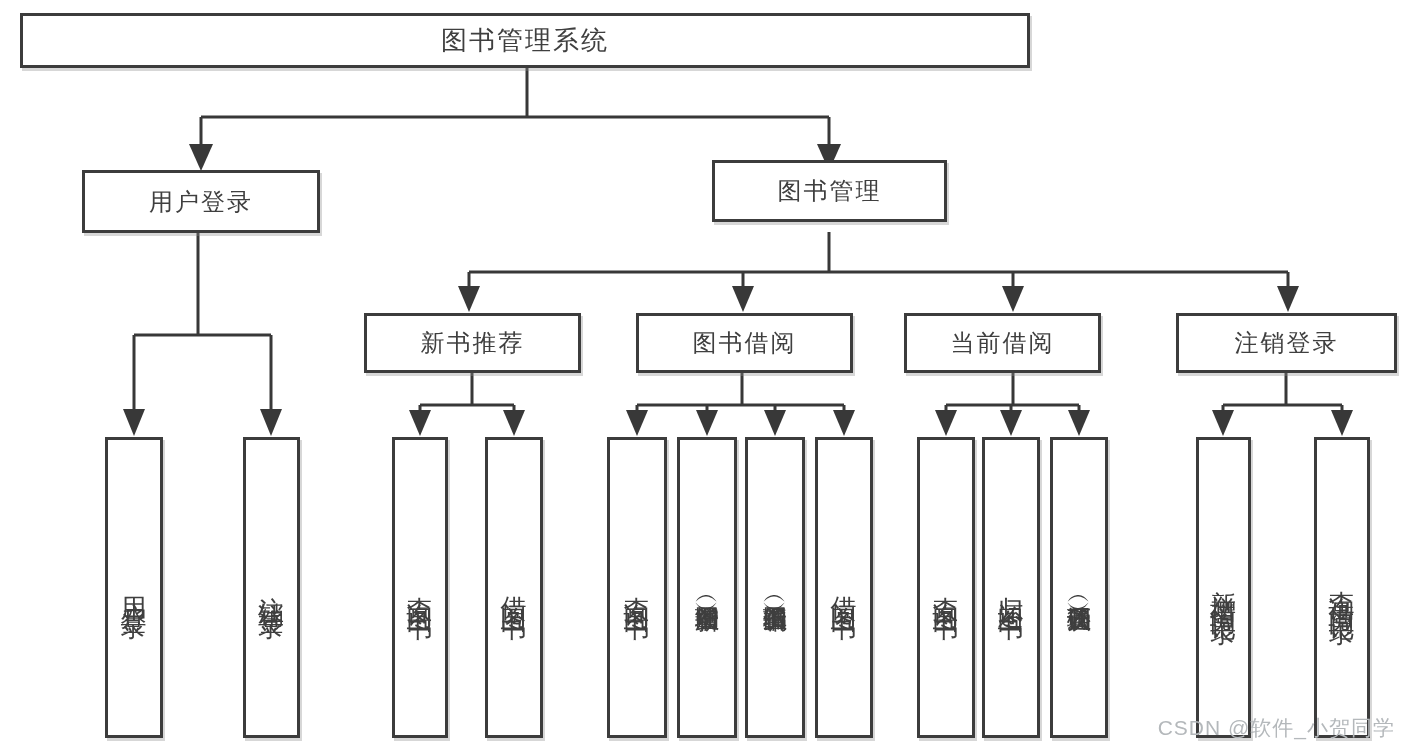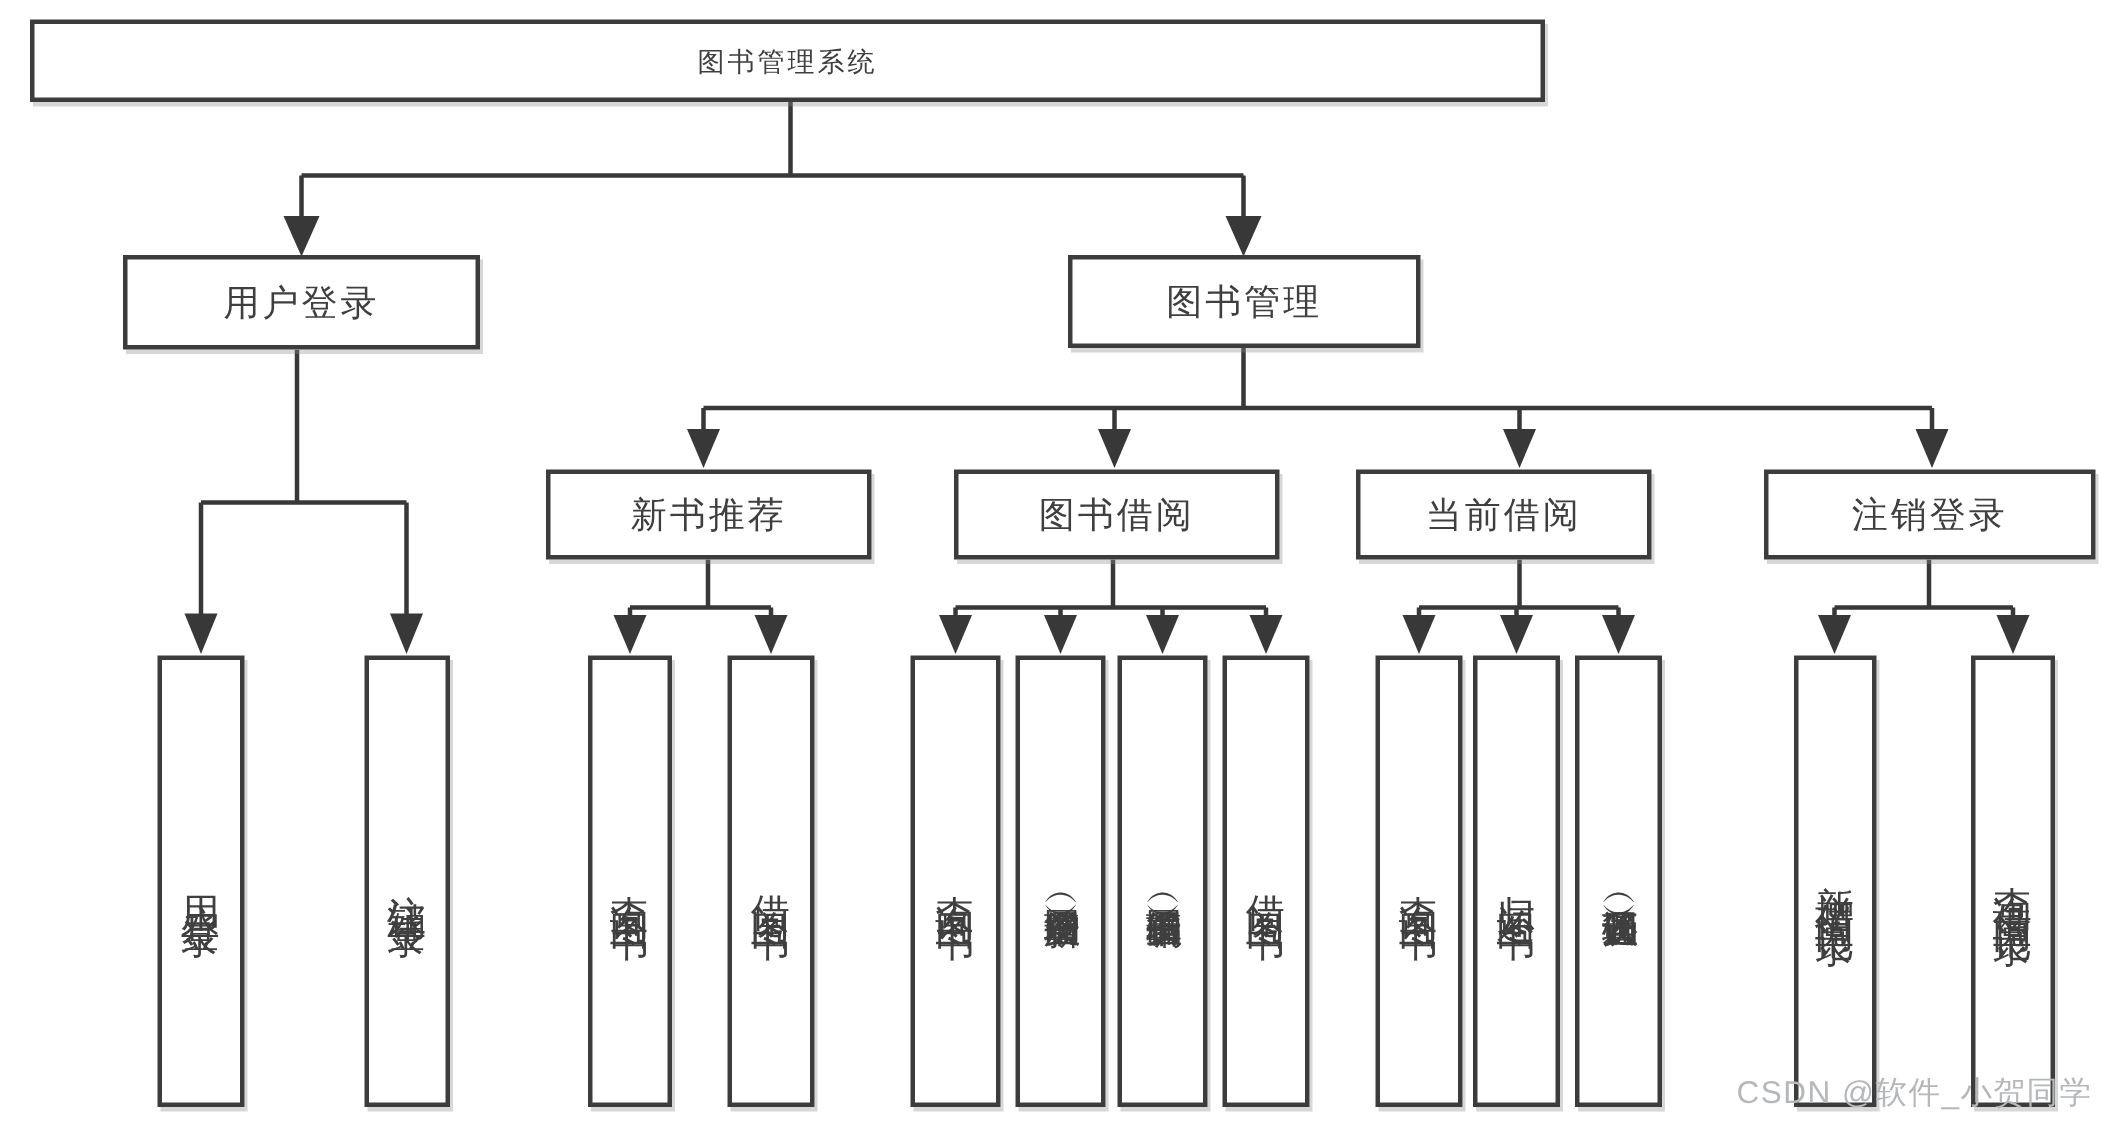--- a/index.html
+++ b/index.html
@@ -37,21 +37,21 @@
     box-shadow: 2px 3px 0 rgba(140,140,140,0.35);
     display: flex;
     align-items: center;
     justify-content: center;
     color: var(--text);
     font-size: 24px;
     letter-spacing: 2px;
     white-space: nowrap;
     text-align: center;
   }
-  .box.title { font-size: 18px; }
+  .box.title { font-size: 26px; }
   .box.v {
     writing-mode: vertical-rl;
     text-orientation: mixed;
     font-size: 26px;
     letter-spacing: 6px;
     line-height: 1;
   }
   .box.v.long {
     font-size: 24px;
     letter-spacing: 0;
@@ -110,21 +110,21 @@
     <g>
       <path d="M1286 373 V405 M1223 405 H1342 M1223 405 V412 M1342 405 V412"></path>
       <polygon points="1223,436 1212,410 1234,410"></polygon>
       <polygon points="1342,436 1331,410 1353,410"></polygon>
     </g>
   </svg>
 
   <div class="box title" style="left:20px; top:13px; width:1010px; height:55px;">图书管理系统</div>
 
   <div class="box" style="left:82px; top:170px; width:238px; height:63px;">用户登录</div>
-  <div class="box" style="left:712px; top:170px; width:235px; height:62px;">图书管理</div>
+  <div class="box" style="left:712px; top:160px; width:235px; height:62px;">图书管理</div>
 
   <div class="box" style="left:364px; top:313px; width:217px; height:60px;text-align:center;">新书推荐</div>
   <div class="box" style="left:636px; top:313px; width:217px; height:60px;">图书借阅</div>
   <div class="box" style="left:904px; top:313px; width:197px; height:60px;">当前借阅</div>
   <div class="box" style="left:1176px; top:313px; width:221px; height:60px;">注销登录</div>
 
   <div class="box v" style="left:105px; top:437px; width:58px; height:301px;">用户登录</div>
   <div class="box v" style="left:243px; top:437px; width:57px; height:301px;">注销登录</div>
 
   <div class="box v" style="left:392px; top:437px; width:56px; height:301px;">查询图书</div>

